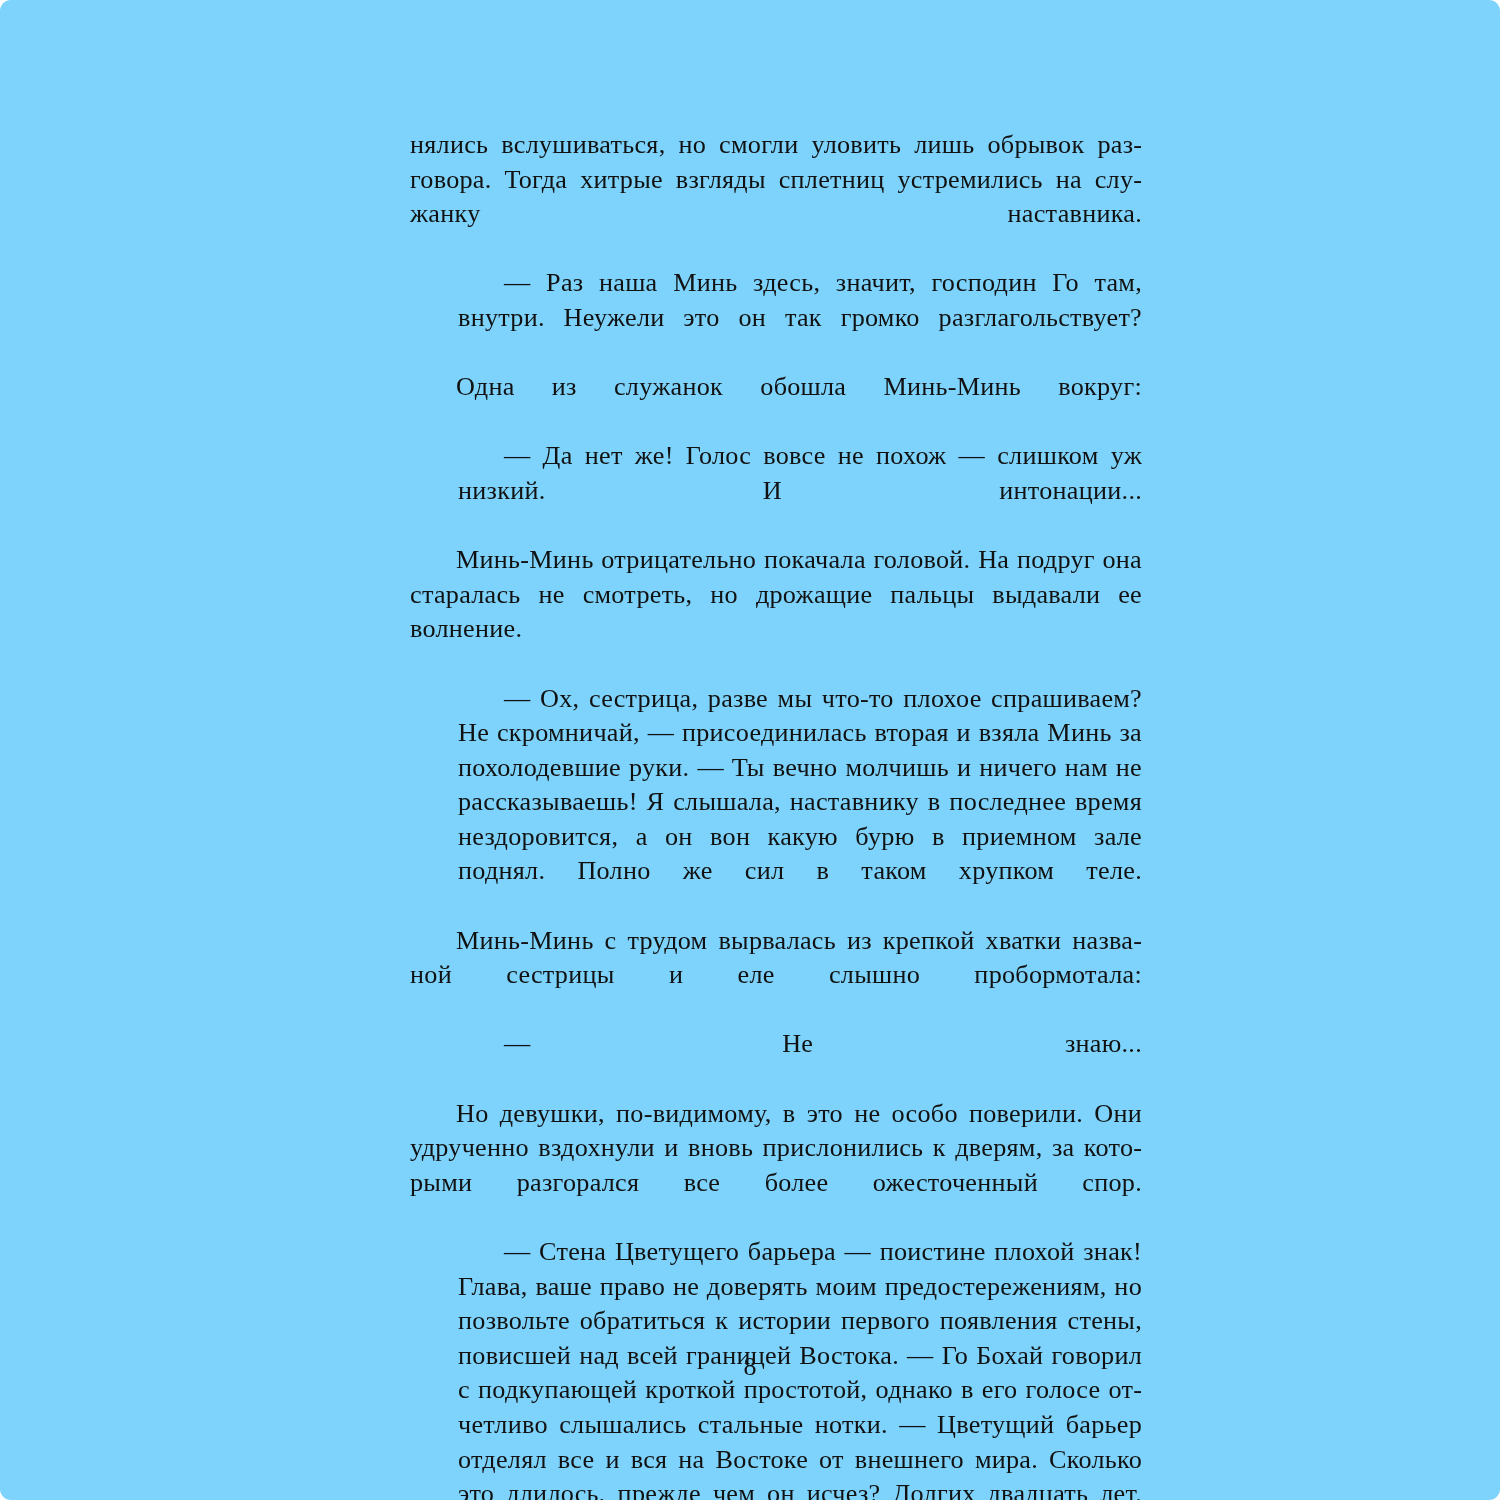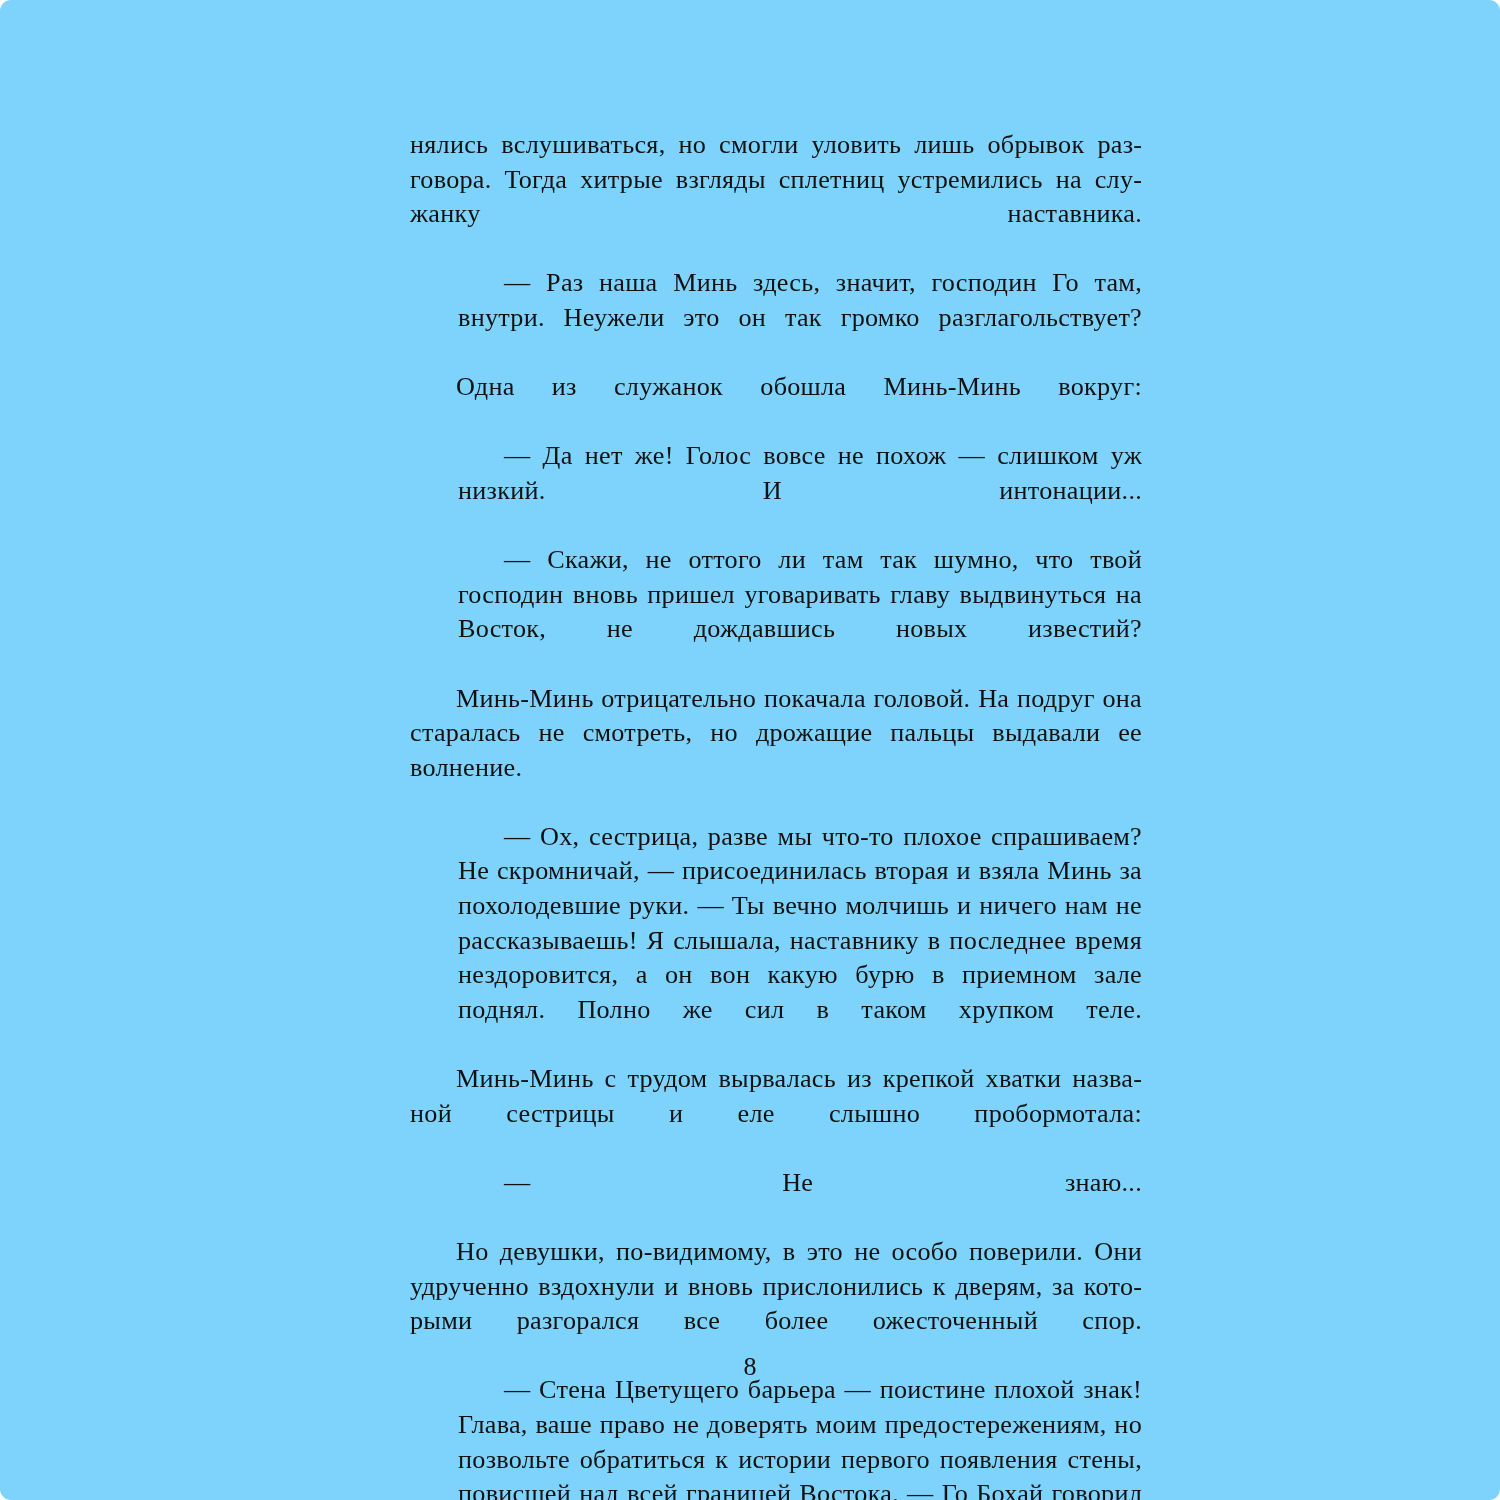--- a/index.html
+++ b/index.html
@@ -83,21 +83,20 @@
   <div class="text-block">
 
     <p class="para cont">нялись вслушиваться, но смогли уловить лишь обрывок раз­говора. Тогда хитрые взгляды сплетниц устремились на слу­жанку наставника.</p>
 
     <p class="para dialogue">— Раз наша Минь здесь, значит, господин Го там, внутри. Неужели это он так громко разглагольствует?</p>
 
     <p class="para indent">Одна из служанок обошла Минь-Минь вокруг:</p>
 
     <p class="para dialogue">— Да нет же! Голос вовсе не похож — слишком уж низкий. И интонации...</p>
 
-    <p class="para dialogue">— Скажи, не оттого ли там так шумно, что твой господин вновь пришел уговаривать главу выдвинуться на Восток, не дождавшись новых известий?</p>
 
     <p class="para indent">Минь-Минь отрицательно покачала головой. На подруг она старалась не смотреть, но дрожащие пальцы выдавали ее волнение.</p>
 
     <p class="para dialogue">— Ох, сестрица, разве мы что-то плохое спрашиваем? Не скромничай, — присоединилась вторая и взяла Минь за похо­лодевшие руки. — Ты вечно молчишь и ничего нам не рас­сказываешь! Я слышала, наставнику в последнее время нездо­ровится, а он вон какую бурю в приемном зале поднял. Полно же сил в таком хрупком теле.</p>
 
 
     <p class="para indent">Минь-Минь с трудом вырвалась из крепкой хватки назва­ной сестрицы и еле слышно пробормотала:</p>
 
     <p class="para dialogue">— Не знаю...</p>
 

